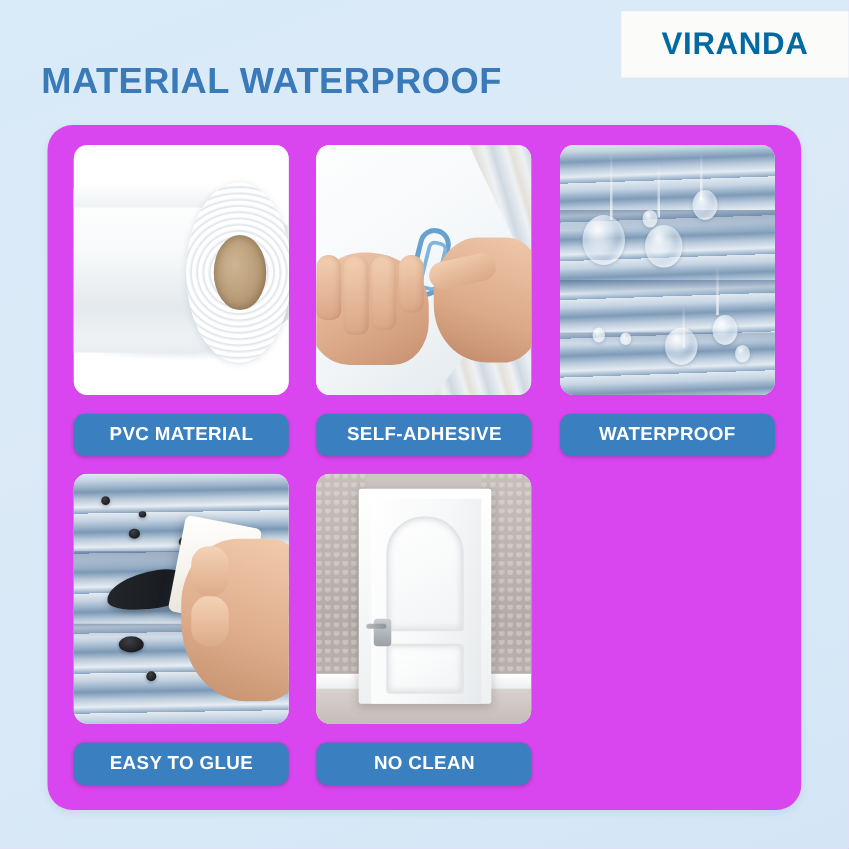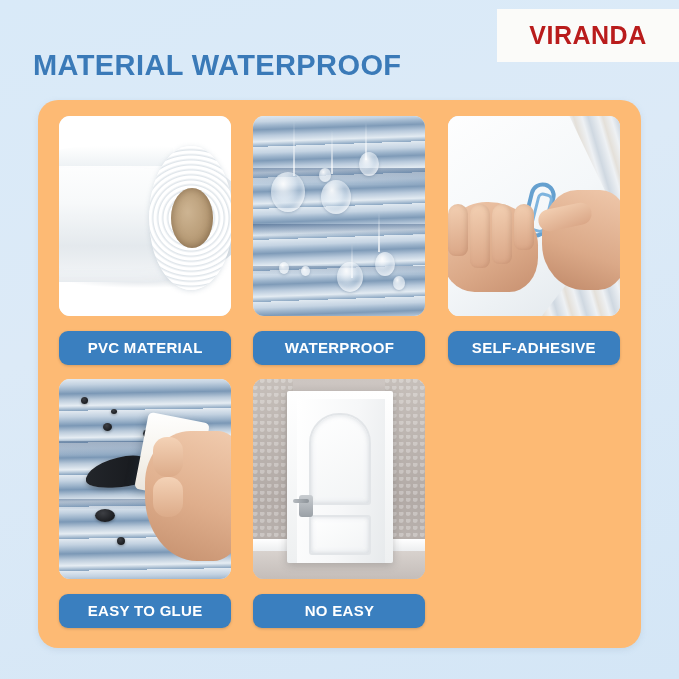--- a/index.html
+++ b/index.html
@@ -26,21 +26,21 @@
     height: 53px;
     background: #fbfbf9;
     display: flex;
     align-items: center;
     justify-content: center;
   }
   .logo-text {
     font-size: 25px;
     font-weight: bold;
     letter-spacing: 0.5px;
-    color: #b91c1c;
+    color: #0369a1;
     font-family: "Liberation Sans", sans-serif;
   }
 
   .page-title {
     position: absolute;
     left: 33px;
     top: 49px;
     font-size: 29px;
     font-weight: bold;
     letter-spacing: 0.4px;
@@ -48,21 +48,21 @@
     white-space: nowrap;
   }
 
   
   .panel {
     position: absolute;
     left: 38px;
     top: 100px;
     width: 603px;
     height: 548px;
-    background: #fdba74;
+    background: #d946ef;
     border-radius: 20px;
     box-shadow: 0 2px 6px rgba(120,150,180,0.18);
     padding: 16px 14px 14px 14px;
   }
 
   .grid {
     width: 100%;
     height: 100%;
     display: grid;
     grid-template-columns: repeat(3, 1fr);
@@ -471,20 +471,42 @@
           <div class="roll-sheet"></div>
           <div class="roll-edge"></div>
           <div class="roll-core"></div>
         </div>
       </div>
       <div class="label">
         <span>PVC MATERIAL</span>
       </div>
     </div>
 
+
+    <div class="card">
+      <div class="thumb">
+        <div class="art-peel">
+          <div class="marble"></div>
+          <div class="backing"></div>
+          <div class="clip"></div>
+          <div class="hand-r">
+            <div class="thumb-f"></div>
+          </div>
+          <div class="hand-l">
+            <div class="fng f1"></div>
+            <div class="fng f2"></div>
+            <div class="fng f3"></div>
+            <div class="fng f4"></div>
+          </div>
+        </div>
+      </div>
+      <div class="label">
+        <span>SELF-ADHESIVE</span>
+      </div>
+    </div>
 
     <div class="card">
       <div class="thumb">
         <div class="art-water">
           <div class="band b1"></div>
           <div class="band b2"></div>
           <div class="band b3"></div>
           <div class="streak" style="left:40px; top:4px;  height:56px;"></div>
           <div class="streak" style="left:78px; top:14px; height:44px;"></div>
           <div class="streak" style="left:112px;top:6px;  height:38px;"></div>
@@ -501,42 +523,20 @@
           <div class="drop" style="left:140px;top:160px; width:12px; height:14px;"></div>
         </div>
       </div>
       <div class="label">
         <span>WATERPROOF</span>
       </div>
     </div>
 
     <div class="card">
       <div class="thumb">
-        <div class="art-peel">
-          <div class="marble"></div>
-          <div class="backing"></div>
-          <div class="clip"></div>
-          <div class="hand-r">
-            <div class="thumb-f"></div>
-          </div>
-          <div class="hand-l">
-            <div class="fng f1"></div>
-            <div class="fng f2"></div>
-            <div class="fng f3"></div>
-            <div class="fng f4"></div>
-          </div>
-        </div>
-      </div>
-      <div class="label">
-        <span>SELF-ADHESIVE</span>
-      </div>
-    </div>
-
-    <div class="card">
-      <div class="thumb">
         <div class="art-clean">
           <div class="dband d1"></div>
           <div class="dband d2"></div>
           <div class="stain" style="left:22px; top:18px; width:7px;  height:7px;"></div>
           <div class="stain" style="left:52px; top:30px; width:6px;  height:5px;"></div>
           <div class="stain" style="left:44px; top:44px; width:9px;  height:8px;"></div>
           <div class="stain" style="left:84px; top:50px; width:11px; height:9px;"></div>
           <div class="smear"></div>
           <div class="stain" style="left:36px; top:130px; width:20px; height:13px;"></div>
           <div class="stain" style="left:58px; top:158px; width:8px;  height:8px;"></div>
@@ -562,18 +562,18 @@
           <div class="floor"></div>
           <div class="frame"></div>
           <div class="leaf">
             <div class="panel-top"></div>
             <div class="panel-bot"></div>
             <div class="handle"></div>
           </div>
         </div>
       </div>
       <div class="label">
-        <span>NO EASY</span>
+        <span>NO CLEAN</span>
       </div>
     </div>
 
   </div>
 </div>
 
 </body></html>

